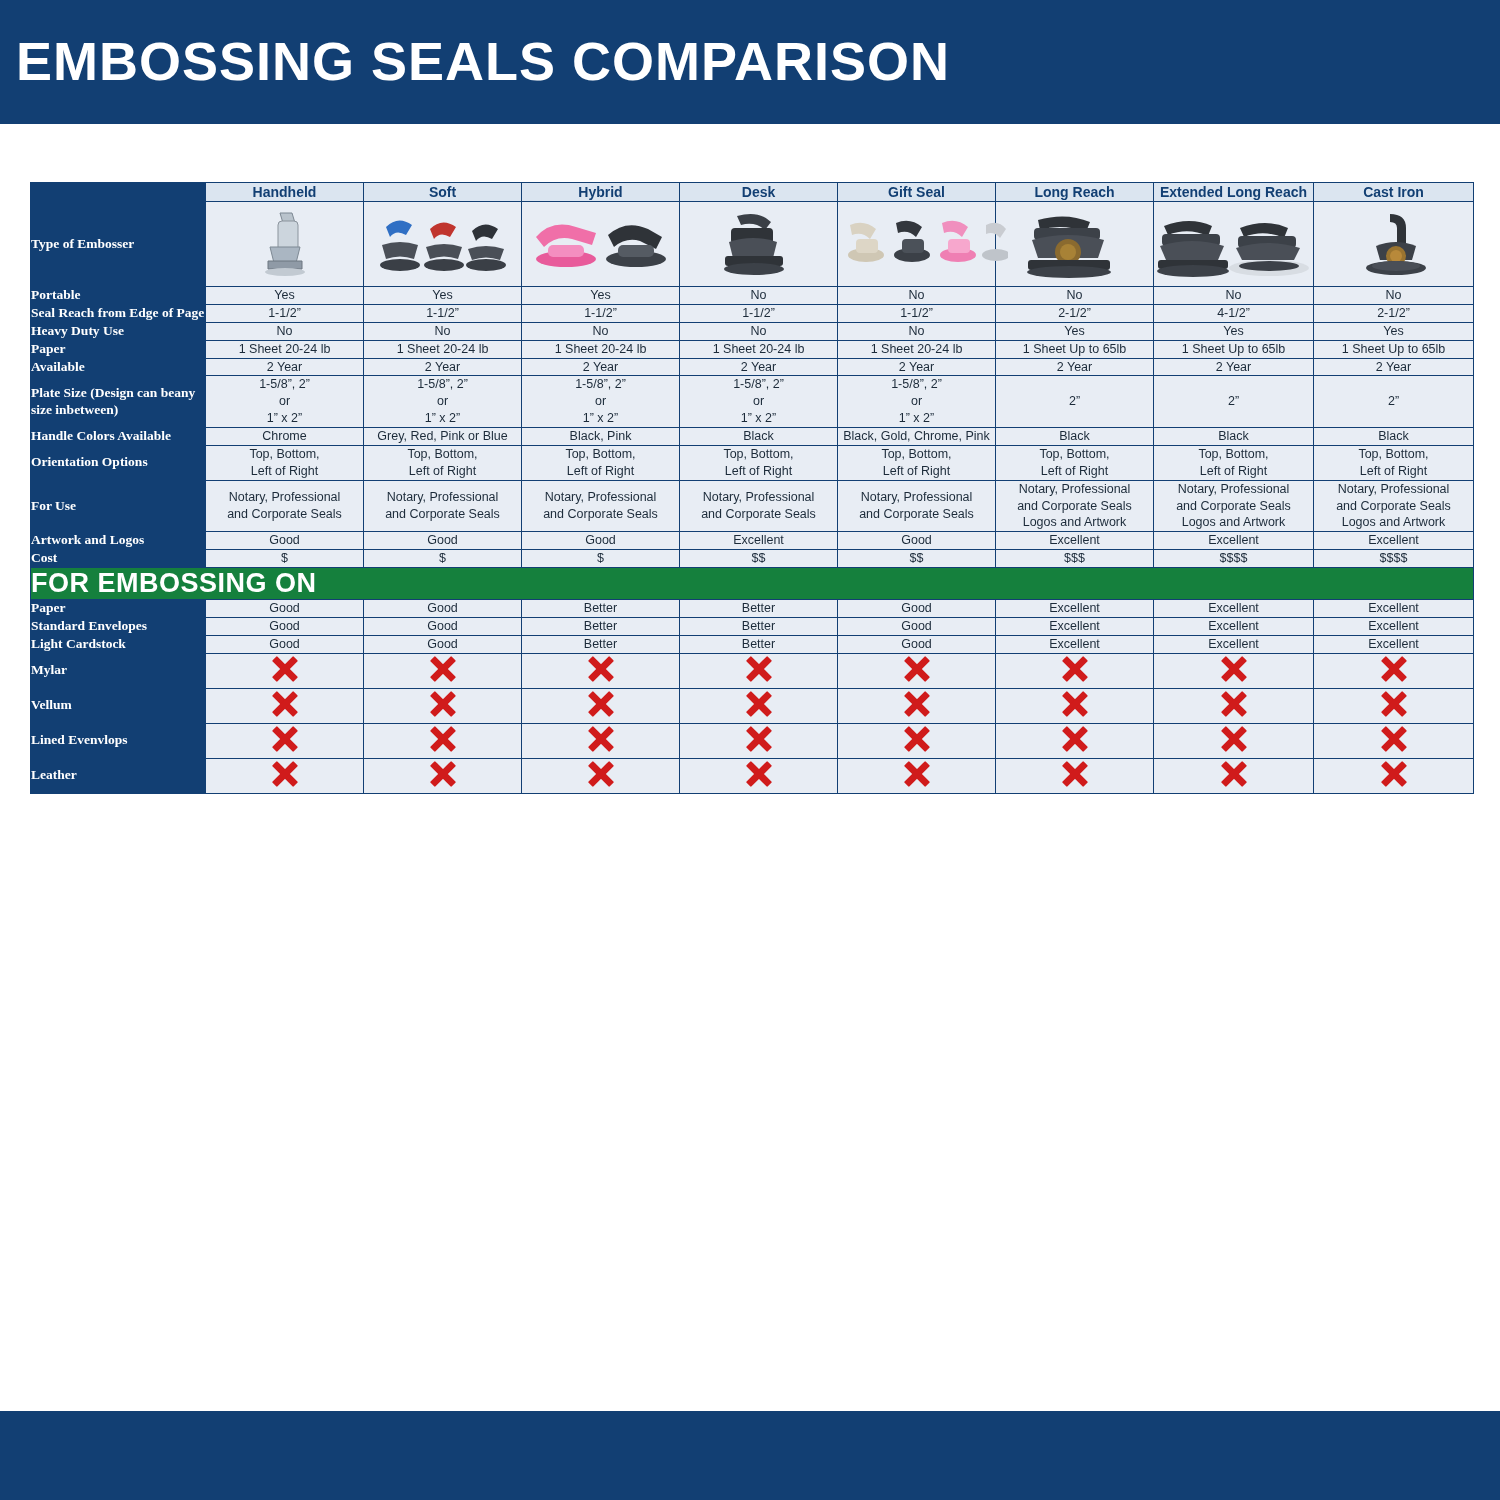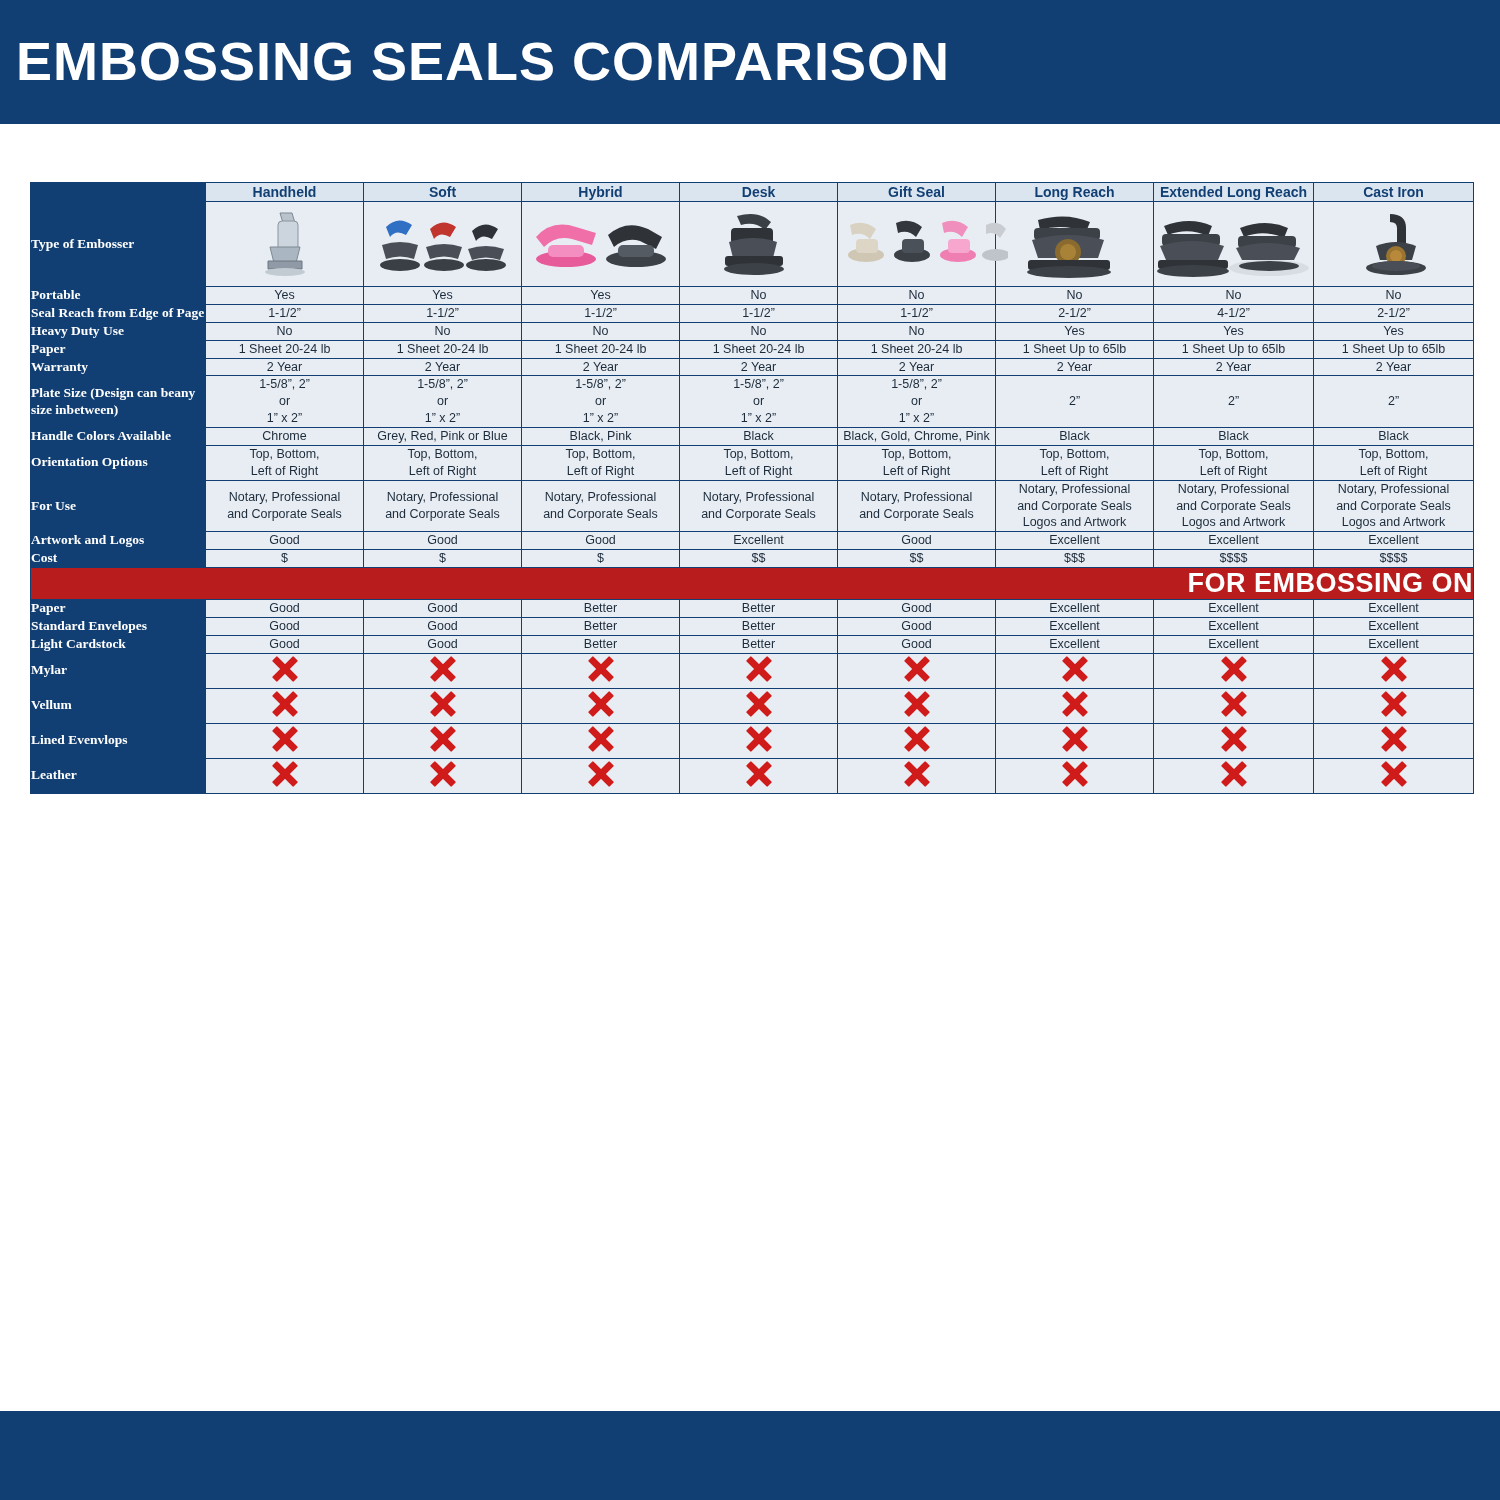--- a/index.html
+++ b/index.html
@@ -106,23 +106,23 @@
     height: 84px;
     text-align: center;
     vertical-align: middle;
     padding: 2px;
   }
   .corner {
     background: #123f73;
     border: 1px solid #123f73;
   }
   .section-band td {
-    background: #b91c1c;
+    background: #15803d;
     color: #ffffff;
-    text-align: right;
+    text-align: left;
     font-size: 27px;
     font-weight: bold;
     letter-spacing: 0.5px;
     padding: 13px 0;
   }
   
   .xmark {
     display: inline-block;
     width: 26px;
     height: 26px;
@@ -324,21 +324,21 @@
             <td class="cell">1 Sheet 20-24 lb</td>
             <td class="cell">1 Sheet 20-24 lb</td>
             <td class="cell">1 Sheet 20-24 lb</td>
             <td class="cell">1 Sheet 20-24 lb</td>
             <td class="cell">1 Sheet 20-24 lb</td>
             <td class="cell">1 Sheet Up to 65lb</td>
             <td class="cell">1 Sheet Up to 65lb</td>
             <td class="cell">1 Sheet Up to 65lb</td>
           </tr>
           <tr>
-            <td class="rowlabel">Warranty</td>
+            <td class="rowlabel">Available</td>
             <td class="cell">2 Year</td>
             <td class="cell">2 Year</td>
             <td class="cell">2 Year</td>
             <td class="cell">2 Year</td>
             <td class="cell">2 Year</td>
             <td class="cell">2 Year</td>
             <td class="cell">2 Year</td>
             <td class="cell">2 Year</td>
           </tr>
           <tr>

